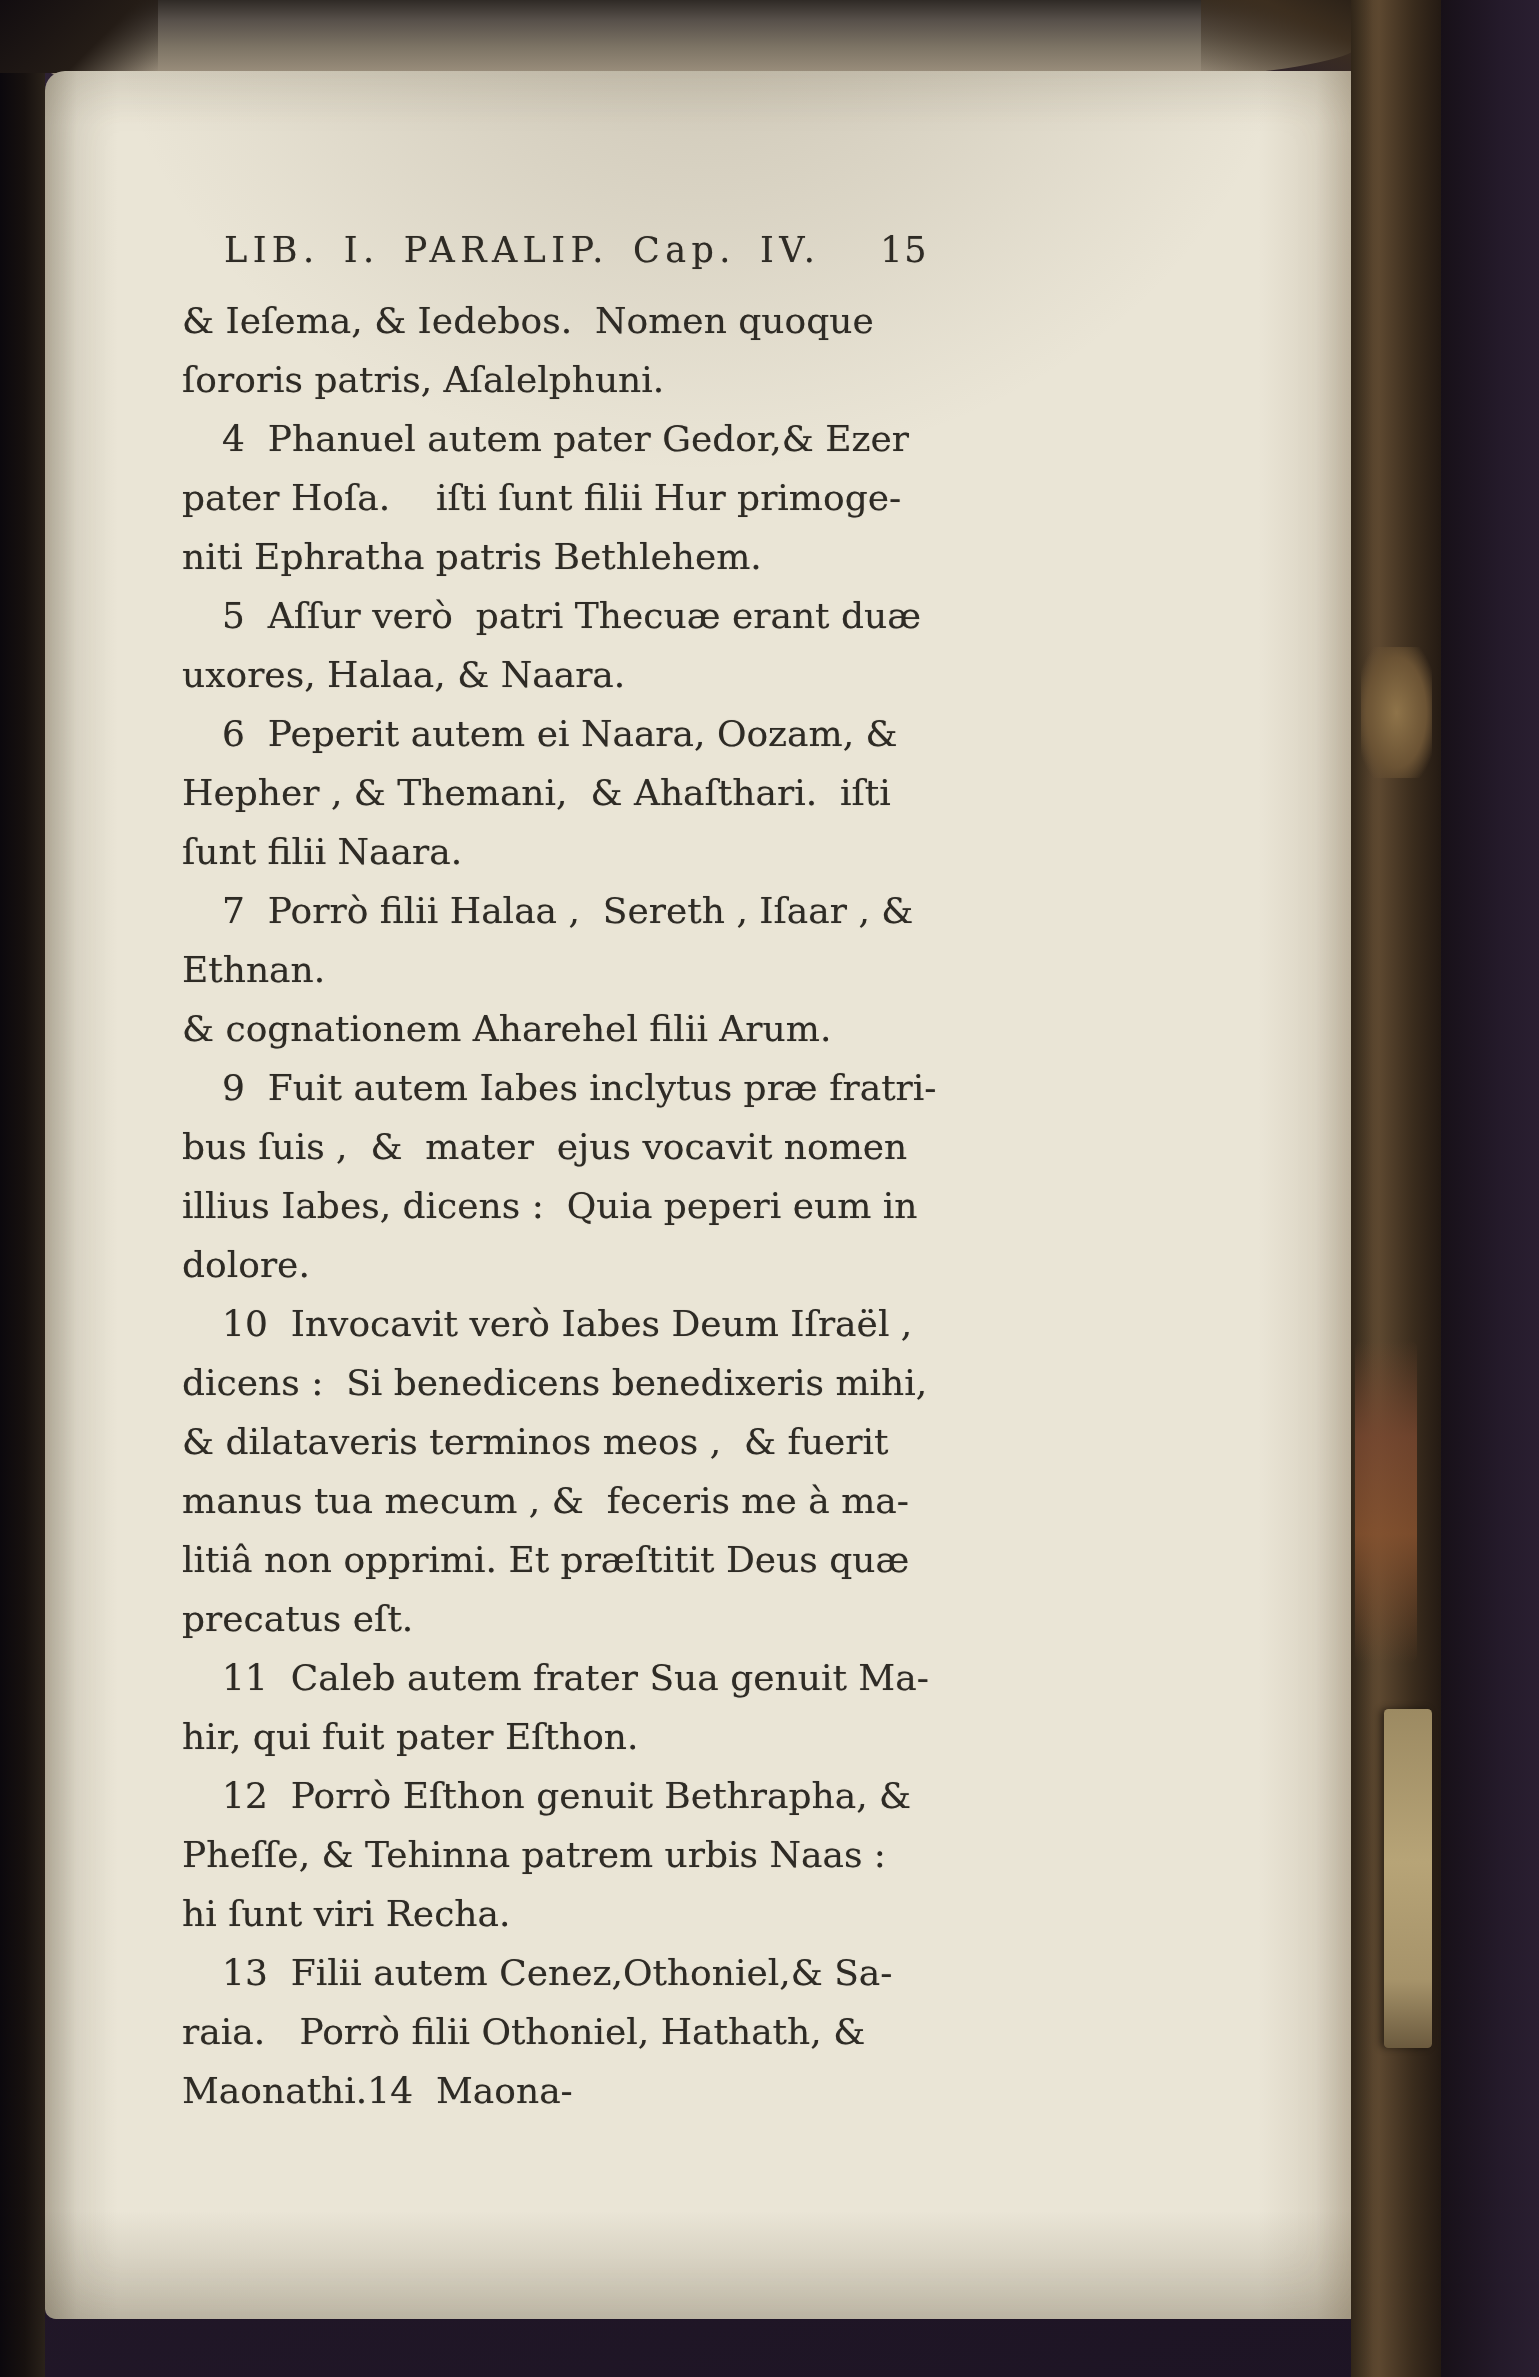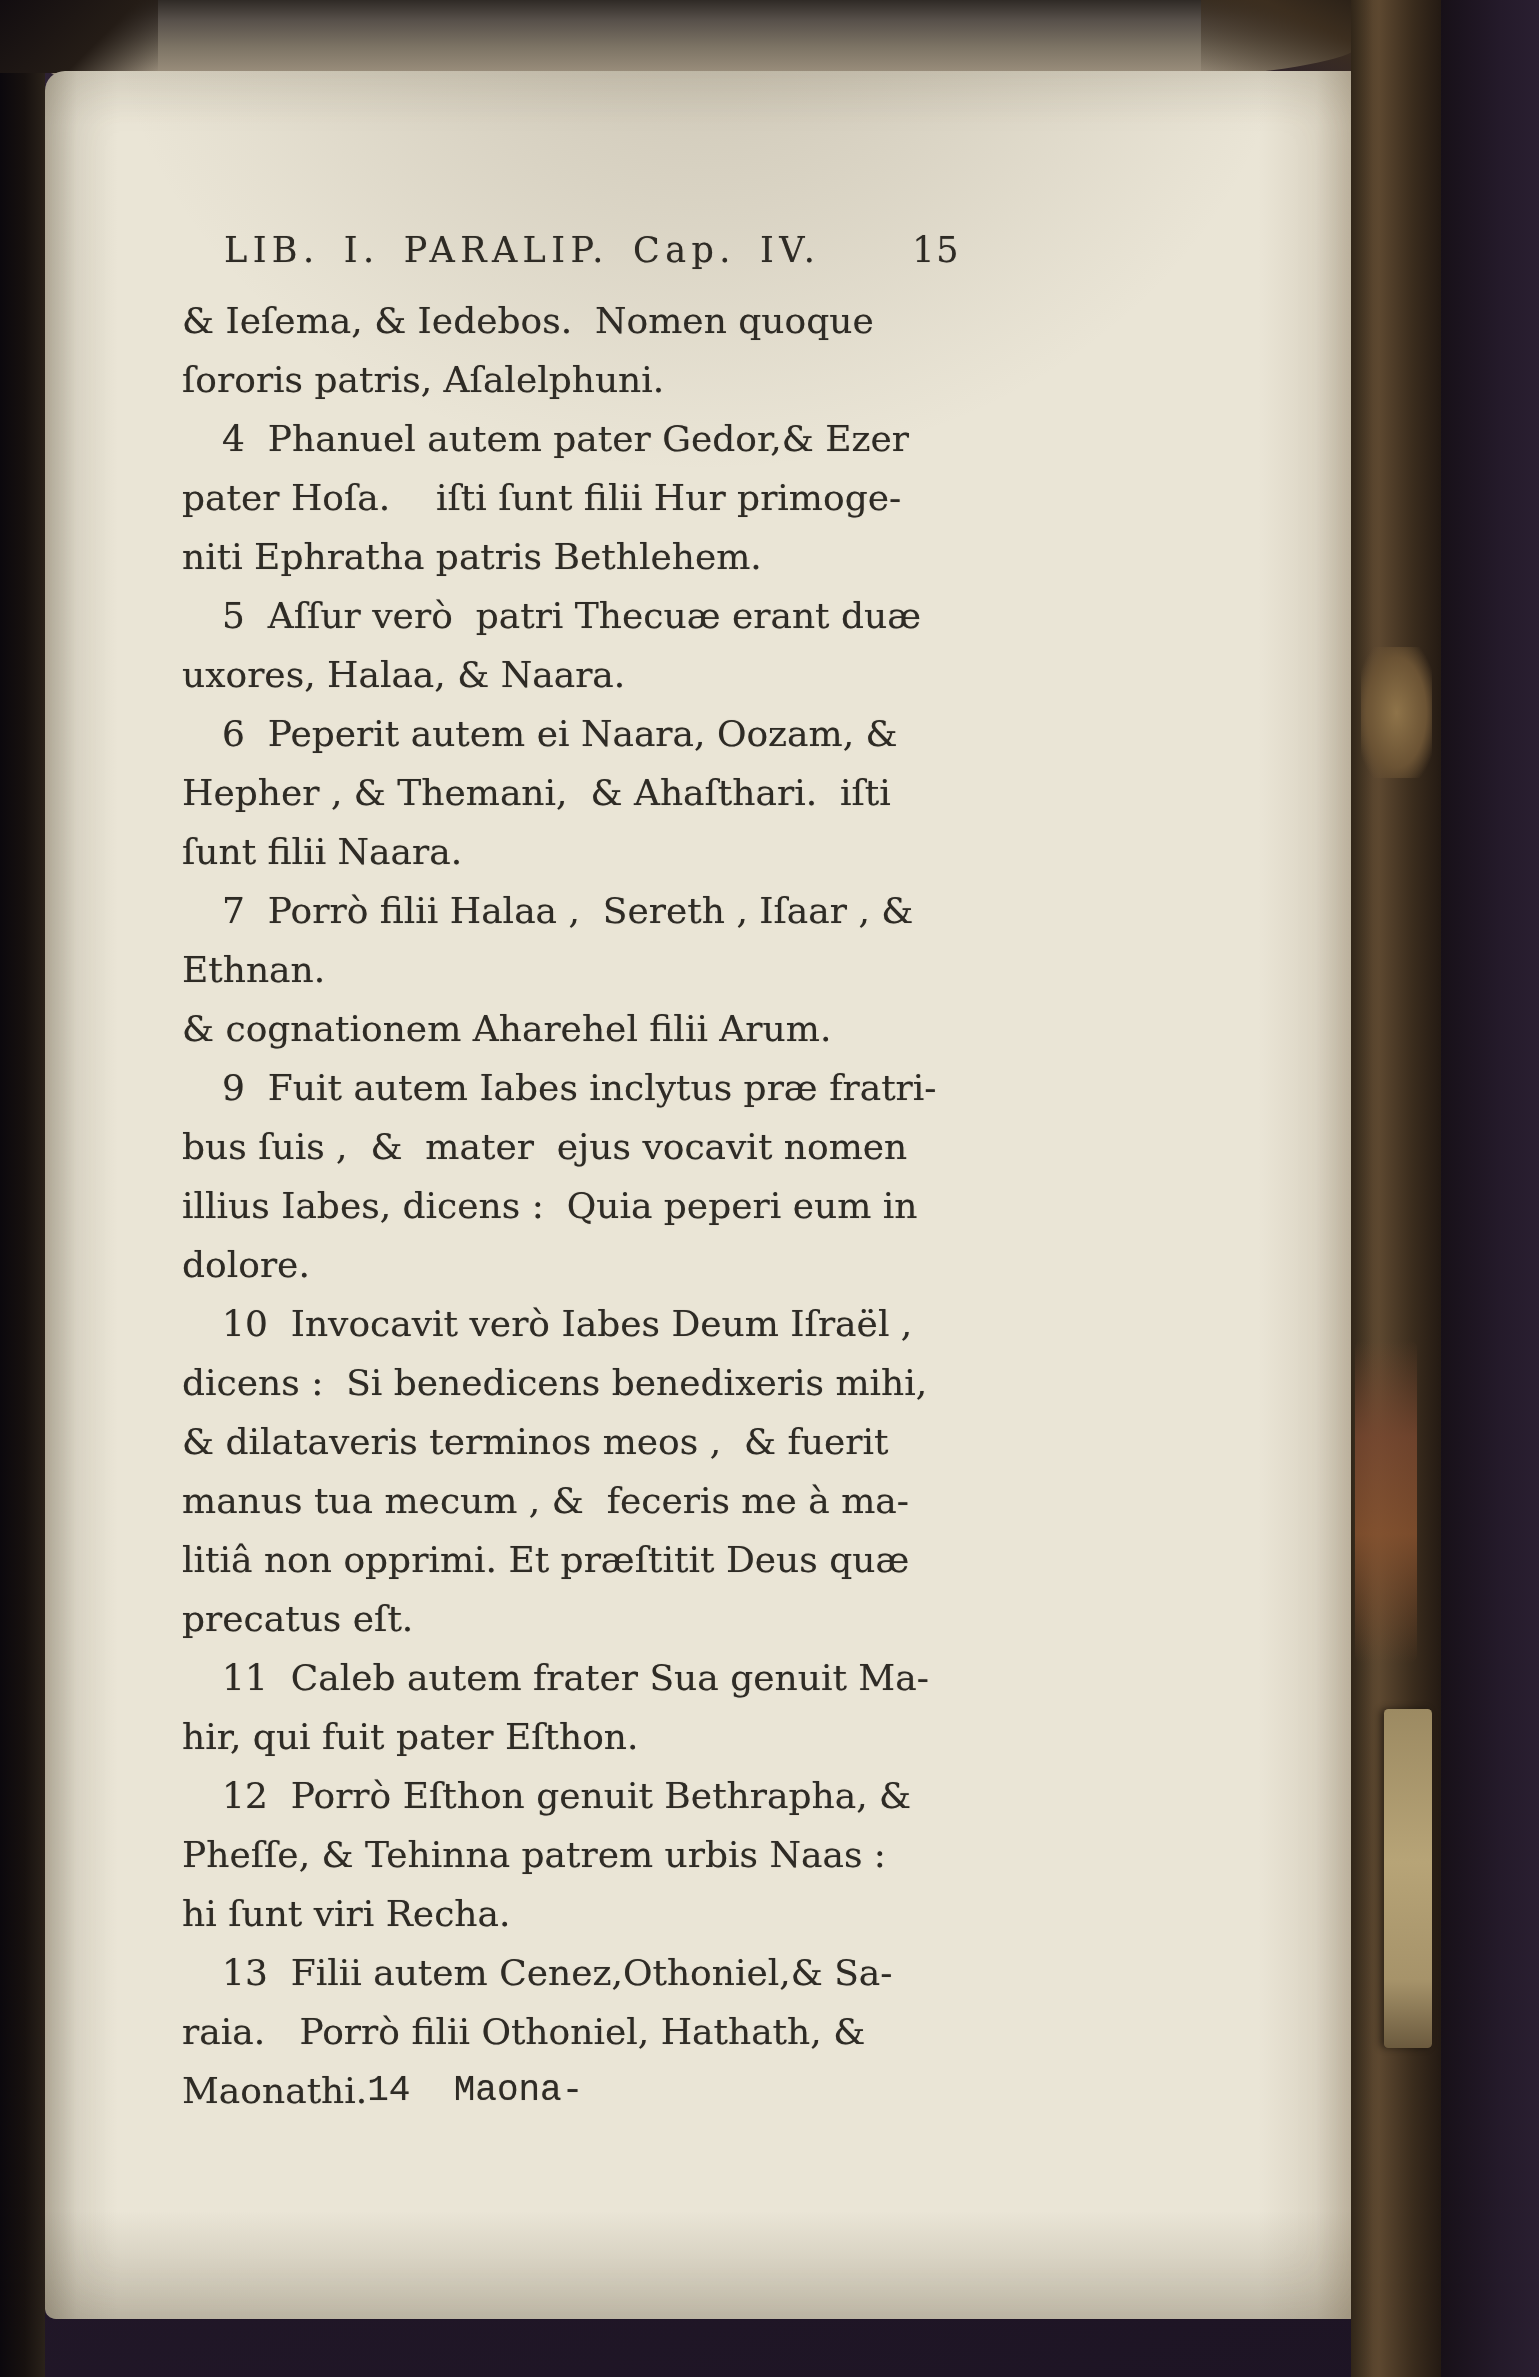--- a/index.html
+++ b/index.html
@@ -116,38 +116,37 @@
     justify-content: flex-start;
     font-size: 35px;
     margin-bottom: 10.8px;
     padding-left: 42px;
   }
   .running-head .head-title {
     letter-spacing: 5.4px;
     word-spacing: 7.7px;
   }
   .running-head .folio {
-    margin-left: 92px;
+    margin-left: 60px;
     letter-spacing: 1.5px;
   }
 
   .line {
     white-space: pre;
     height: 59px;
   }
   .line.indent {
     padding-left: 40px;
   }
   .line.with-catchword {
     display: flex;
     padding-right: 112px;
   }
   .catchword {
     white-space: pre;
-    font-family: Liberation Mono, monospace;
   }
 </style>
 </head>
 <body>
 
 <div class="left-gutter"></div>
 <div class="page-top-edge"></div>
 <div class="top-left-board"></div>
 <div class="top-right-board"></div>
 

